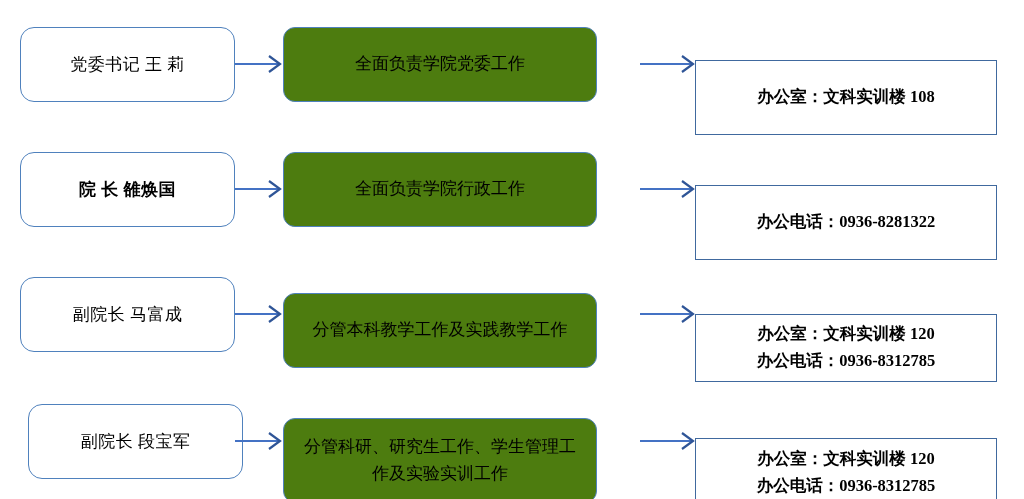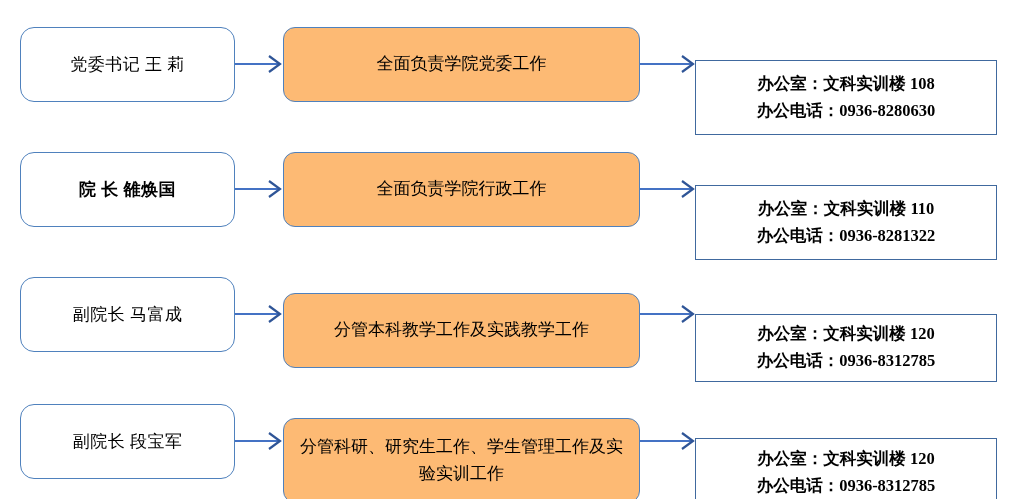--- a/index.html
+++ b/index.html
@@ -41,24 +41,24 @@
     color: #000000;
     font-size: 17px;
     letter-spacing: 0.5px;
     font-family: "Liberation Serif", "DejaVu Serif", serif;
   }
   
   .box-duty {
     position: absolute;
     box-sizing: border-box;
     left: 283px;
-    width: 357px;
+    width: 314px;
     border: 1.4px solid #4F81BD;
     border-radius: 12px;
-    background: #fdba74;
+    background: #4d7c0f;
     display: flex;
     align-items: center;
     justify-content: center;
     text-align: center;
     color: #000000;
     font-size: 17px;
     line-height: 1.55;
     padding: 16px 16px;
     font-family: "Liberation Serif", "DejaVu Serif", serif;
   }
@@ -122,21 +122,20 @@
 
     <div class="arrow" style="left:640px; top:53px; width:56px;">
       <svg width="56" height="22" viewBox="0 0 56 22">
         <line x1="0" y1="11" x2="52" y2="11" stroke="#4472C4" stroke-width="2.2"></line>
         <polyline points="42,3 53,11 42,19" fill="none" stroke="#2F5597" stroke-width="2.2"></polyline>
       </svg>
     </div>
 
     <div class="box-contact" style="top:27px; height:75px;">
       <span class="contact-line">办公室：文科实训楼 108</span>
-      <span class="contact-line">办公电话：0936-8280630</span>
     </div>
   </div>
 
   <div class="row">
     <div class="box-person" style="top:152px; height:75px;font-weight:bold;">院  长  雒焕国</div>
 
     <div class="arrow" style="left:235px; top:178px; width:48px;">
       <svg width="48" height="22" viewBox="0 0 48 22">
         <line x1="0" y1="11" x2="44" y2="11" stroke="#4472C4" stroke-width="2.2"></line>
         <polyline points="34,3 45,11 34,19" fill="none" stroke="#2F5597" stroke-width="2.2"></polyline>
@@ -148,21 +147,20 @@
     </div>
 
     <div class="arrow" style="left:640px; top:178px; width:56px;">
       <svg width="56" height="22" viewBox="0 0 56 22">
         <line x1="0" y1="11" x2="52" y2="11" stroke="#4472C4" stroke-width="2.2"></line>
         <polyline points="42,3 53,11 42,19" fill="none" stroke="#2F5597" stroke-width="2.2"></polyline>
       </svg>
     </div>
 
     <div class="box-contact" style="top:152px; height:75px;">
-      <span class="contact-line">办公室：文科实训楼 110</span>
       <span class="contact-line">办公电话：0936-8281322</span>
     </div>
   </div>
 
   <div class="row">
     <div class="box-person" style="top:277px; height:75px;">副院长 马富成</div>
 
     <div class="arrow" style="left:235px; top:303px; width:48px;">
       <svg width="48" height="22" viewBox="0 0 48 22">
         <line x1="0" y1="11" x2="44" y2="11" stroke="#4472C4" stroke-width="2.2"></line>
@@ -181,21 +179,21 @@
       </svg>
     </div>
 
     <div class="box-contact" style="top:281px; height:68px;">
       <span class="contact-line">办公室：文科实训楼 120</span>
       <span class="contact-line">办公电话：0936-8312785</span>
     </div>
   </div>
 
   <div class="row">
-    <div class="box-person" style="top:404px; height:75px;">副院长 段宝军</div>
+    <div class="box-person" style="top:404px; height:75px;margin-left:8px;">副院长 段宝军</div>
 
     <div class="arrow" style="left:235px; top:430px; width:48px;">
       <svg width="48" height="22" viewBox="0 0 48 22">
         <line x1="0" y1="11" x2="44" y2="11" stroke="#4472C4" stroke-width="2.2"></line>
         <polyline points="34,3 45,11 34,19" fill="none" stroke="#2F5597" stroke-width="2.2"></polyline>
       </svg>
     </div>
 
     <div class="box-duty" style="top:398px; height:85px;margin-top:20px;">
       <span class="duty-text">分管科研、研究生工作、学生管理工作及实验实训工作</span>

